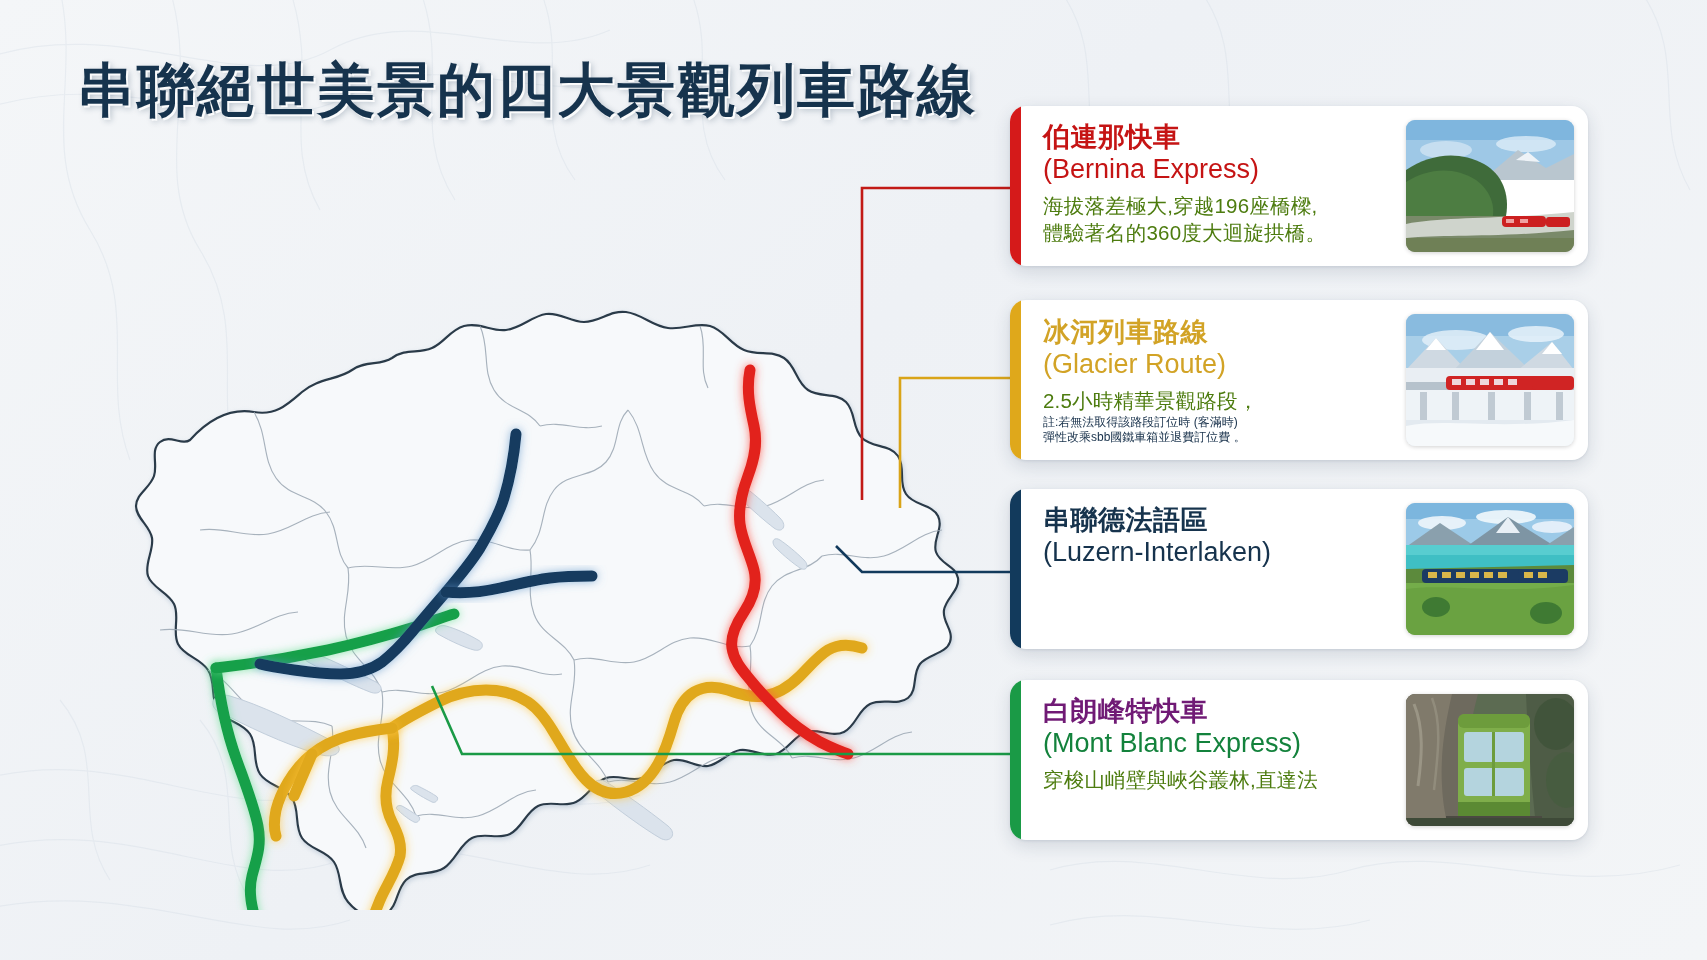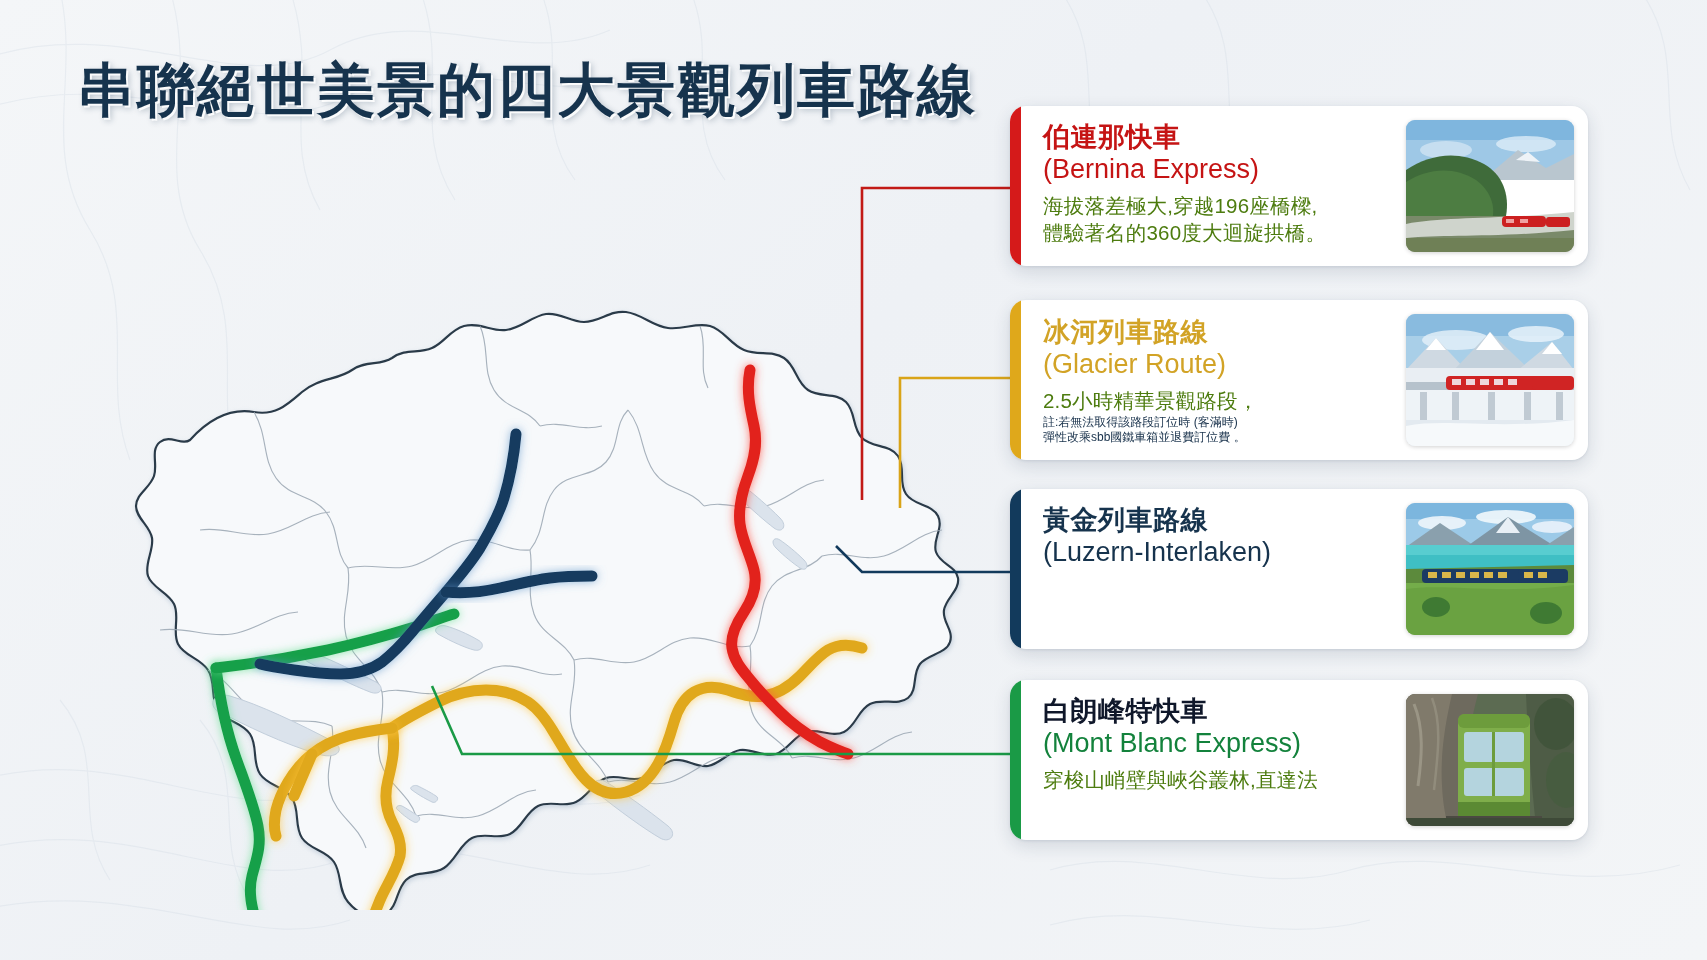--- a/index.html
+++ b/index.html
@@ -376,21 +376,21 @@
       </g>
       <rect x="0" y="106" width="168" height="26" fill="#e3eaf0"></rect>
       <path d="M0,112 C40,104 90,116 168,106 L168,132 L0,132 Z" fill="#f6f9fb"></path>
     </svg>
   </div>
 </div>
 
 <div class="card" id="card-golden">
   <div class="card-accent" style="background:#123a5c"></div>
   <div class="card-body">
-    <div class="card-title-cn" style="color:#16334d">黃金列車路線</div>
+    <div class="card-title-cn" style="color:#16334d">串聯德法語區</div>
     <div class="card-title-en" style="color:#16334d">(Luzern-Interlaken)</div>
   </div>
   <div class="card-thumb">
     <svg viewBox="0 0 168 132" preserveAspectRatio="none">
       <rect x="0" y="0" width="168" height="44" fill="#9ccae8"></rect>
       <rect x="0" y="0" width="168" height="16" fill="#7cb6de"></rect>
       <ellipse cx="36" cy="20" rx="24" ry="7" fill="#eef5fb" opacity=".9"></ellipse>
       <ellipse cx="100" cy="14" rx="30" ry="7" fill="#f2f8fc" opacity=".9"></ellipse>
       <ellipse cx="146" cy="24" rx="20" ry="6" fill="#eef5fb" opacity=".85"></ellipse>
       <path d="M0,44 L34,20 L70,44 Z" fill="#8aa0ad"></path>
@@ -414,21 +414,21 @@
       <path d="M0,86 C40,80 90,92 168,82 L168,132 L0,132 Z" fill="#6aa241"></path>
       <ellipse cx="30" cy="104" rx="14" ry="10" fill="#3f7a33"></ellipse>
       <ellipse cx="140" cy="110" rx="16" ry="11" fill="#3f7a33"></ellipse>
     </svg>
   </div>
 </div>
 
 <div class="card" id="card-montblanc">
   <div class="card-accent" style="background:#1a9a46"></div>
   <div class="card-body">
-    <div class="card-title-cn" style="color:#0f172a">白朗峰特快車</div>
+    <div class="card-title-cn" style="color:#701a75">白朗峰特快車</div>
     <div class="card-title-en" style="color:#13823c">(Mont Blanc Express)</div>
     <div class="card-desc">穿梭山峭壁與峽谷叢林,直達法</div>
   </div>
   <div class="card-thumb">
     <svg viewBox="0 0 168 132" preserveAspectRatio="none">
       <rect x="0" y="0" width="168" height="132" fill="#5c6b52"></rect>
       <path d="M0,0 L72,0 C64,30 58,64 60,96 C61,114 64,124 66,132 L0,132 Z" fill="#6e6a5e"></path>
       <path d="M0,0 L46,0 C40,26 34,58 36,92 C37,112 40,124 42,132 L0,132 Z" fill="#807a6b"></path>
       <path d="M8,10 C18,34 16,62 12,92" stroke="#9a9585" stroke-width="3" fill="none"></path>
       <path d="M26,4 C36,30 32,60 28,96" stroke="#918c7c" stroke-width="2.5" fill="none"></path>

